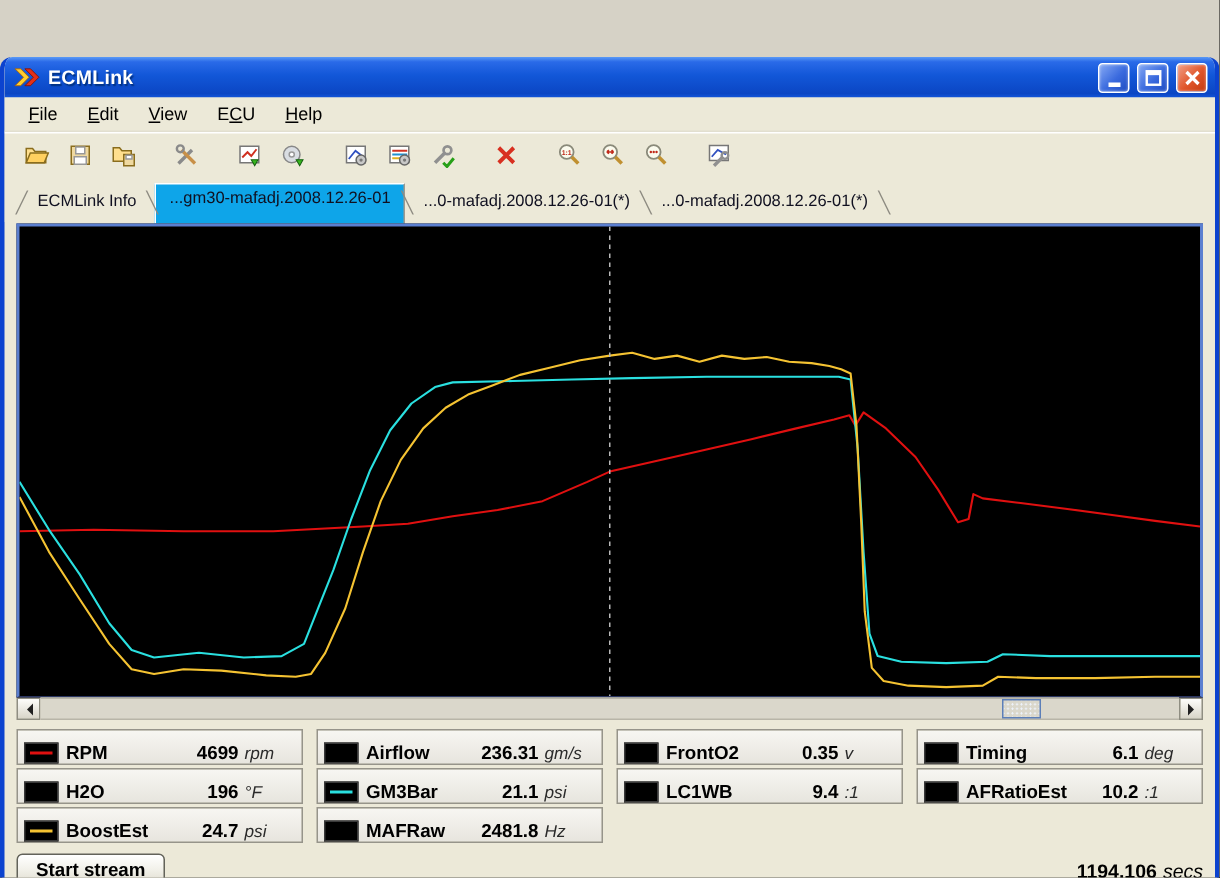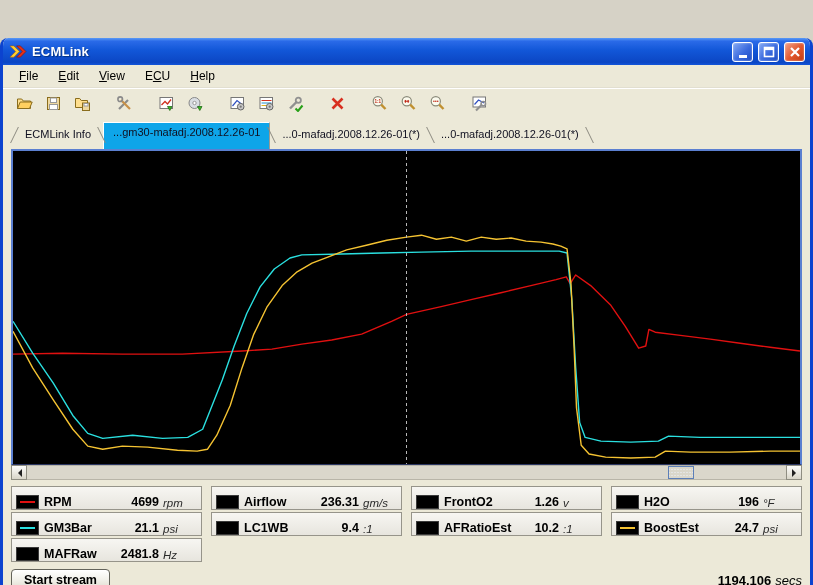--- a/index.html
+++ b/index.html
@@ -313,22 +313,28 @@
       </div>
       <div class="cell">
         <div class="swatch"></div>
         <span class="g-label">Airflow</span>
         <span class="g-value">236.31</span>
         <span class="g-unit">gm/s</span>
       </div>
       <div class="cell">
         <div class="swatch"></div>
         <span class="g-label">FrontO2</span>
-        <span class="g-value">1.26</span>
+        <span class="g-value">0.35</span>
         <span class="g-unit">v</span>
+      </div>
+      <div class="cell">
+        <div class="swatch"></div>
+        <span class="g-label">Timing</span>
+        <span class="g-value">6.1</span>
+        <span class="g-unit">deg</span>
       </div>
       <div class="cell">
         <div class="swatch"></div>
         <span class="g-label">H2O</span>
         <span class="g-value">196</span>
         <span class="g-unit">°F</span>
       </div>
       <div class="cell">
         <div class="swatch">
           <div class="line" style="background: rgb(42, 224, 224);"></div>

